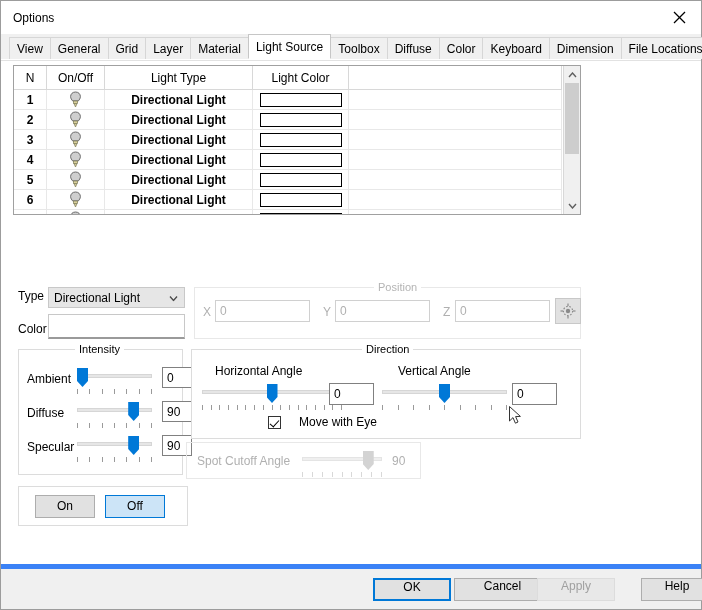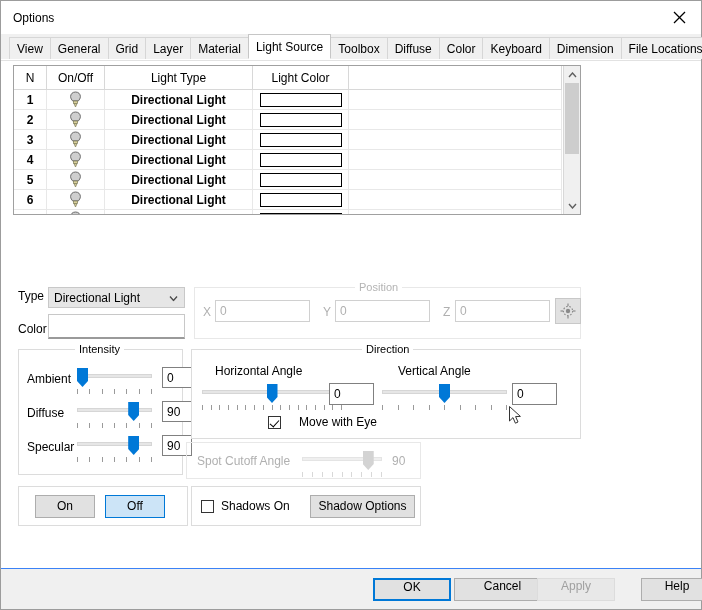--- a/index.html
+++ b/index.html
@@ -201,21 +201,21 @@
     background: transparent;
   }
   .group > .glabel {
     position: absolute;
     top: -7px;
     background: #ffffff;
     padding: 0 4px;
     font-size: 11px;
     color: #000;
   }
-  .group.dis > .glabel { color: #b4b4b4; }
+  .group.dis > .glabel { color: #b4b4b4; margin-left: 19px; }
   .group.dis { border-color: #e8e8e8; }
 
   
   .lbl { font-size: 12px; color: #000; }
   .lbl.dim { color: #b0b0b0; }
 
   .txtbox {
     border: 1px solid #808080;
     background: #ffffff;
     font-size: 12px;
@@ -322,21 +322,21 @@
     border: solid #000;
     border-width: 0 1.6px 1.6px 0;
     transform: rotate(42deg);
   }
 
   
   #bottombar {
     height: 40px;
     flex: none;
     background: #f0f0f0;
-    border-top: 1px solid #3b82f6;
+    border-top: 5px solid #3b82f6;
     position: relative;
     padding-left: 28px;
   }
   #bottombar .btn { position: absolute; top: 9px; height: 23px; }
 
   
   #cursor {
     position: absolute;
     left: 508px;
     top: 345px;
@@ -644,27 +644,20 @@
           </div>
       </div>
       <div class="lbl dim" style="position:absolute;left:205px;top:11px;">90</div>
     </div>
 
     <div class="group" style="left:17px;top:425px;width:170px;height:40px;">
       <div class="btn" style="position:absolute;left:16px;top:8px;width:60px;height:23px;line-height:21px;">On</div>
       <div class="btn focus" style="position:absolute;left:86px;top:8px;width:60px;height:23px;line-height:21px;">Off</div>
     </div>
 
-    <div class="group" style="left:190px;top:425px;width:230px;height:40px;">
-      <div style="position:absolute;left:9px;top:12px;display:flex;align-items:center;gap:7px;">
-        <span class="cbox"></span>
-        <span class="lbl">Shadows On</span>
-      </div>
-      <div class="btn" style="position:absolute;left:118px;top:8px;width:105px;height:23px;line-height:21px;">Shadow Options</div>
-    </div>
 
 
     <div id="cursor" style="left: 508px; top: 345px;">
       <svg width="14" height="20" viewBox="0 0 14 20">
         <polygon points="0.5,0.5 0.5,15 4,11.6 6.4,17.2 9,16 6.6,10.6 11.4,10.4" fill="#ffffff" stroke="#333333" stroke-width="1"></polygon>
       </svg>
     </div>
 
   </div>
 

